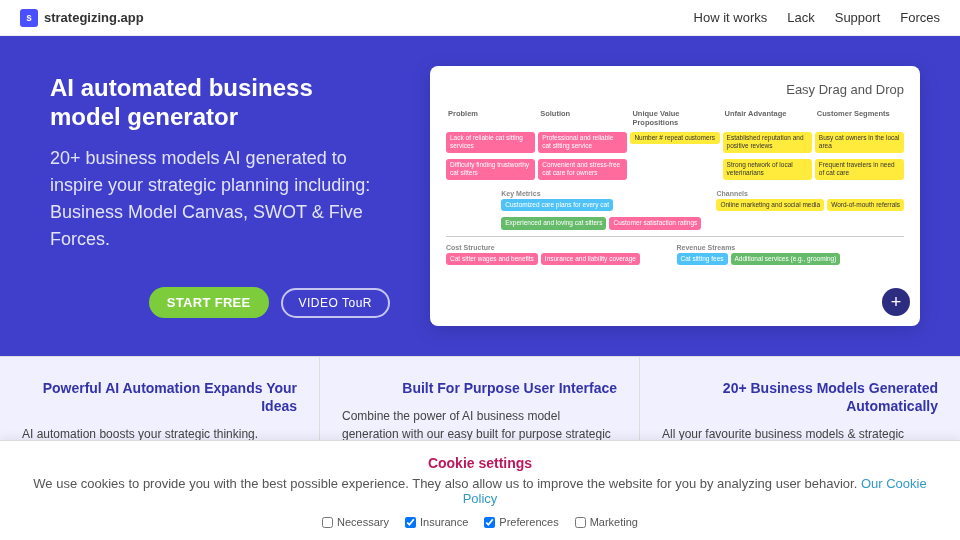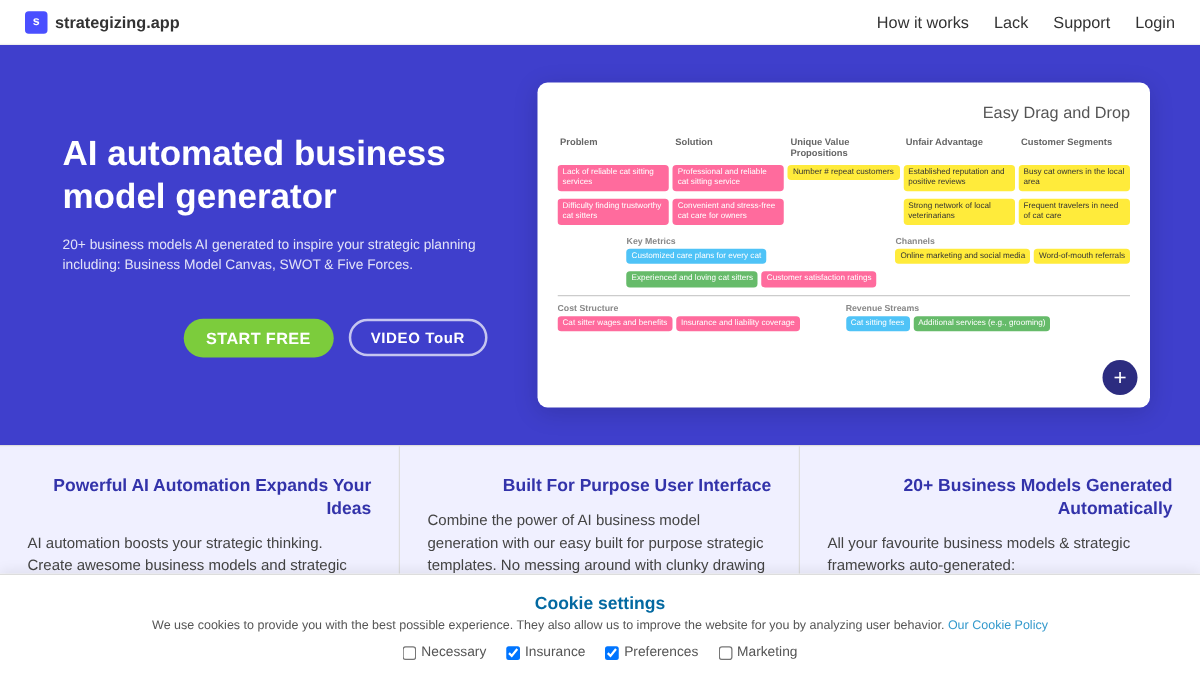--- a/index.html
+++ b/index.html
@@ -61,28 +61,28 @@
       justify-content: space-between;
       padding: 30px 40px 30px 50px;
       min-height: 310px;
       position: relative;
     }
     .hero-left {
       flex: 0 0 340px;
       color: white;
     }
     .hero-title {
-      font-size: 28px;
+      font-size: 24px;
       font-weight: 700;
       line-height: 1.2;
       margin-bottom: 14px;
       color: white;
     }
     .hero-subtitle {
-      font-size: 11px;
+      font-size: 18px;
       line-height: 1.5;
       color: rgba(255,255,255,0.85);
       margin-bottom: 34px;
     }
     .hero-buttons {
       display: flex;
       gap: 12px;
       align-items: center;
       justify-content: flex-end;
     }
@@ -97,21 +97,21 @@
       cursor: pointer;
       letter-spacing: 0.3px;
     }
     .btn-video {
       background: transparent;
       color: white;
       border: 2px solid rgba(255,255,255,0.7);
       border-radius: 20px;
       padding: 6px 16px;
       font-size: 12px;
-      font-weight: 700;
+      font-weight: 400;
       cursor: pointer;
       letter-spacing: 0.5px;
     }
 
     
     .hero-right {
       flex: 1;
       display: flex;
       justify-content: flex-end;
       align-items: flex-start;
@@ -239,25 +239,25 @@
       background: white;
       border-top: 1px solid #ddd;
       padding: 14px 20px 12px;
       text-align: center;
       z-index: 200;
       box-shadow: 0 -2px 10px rgba(0,0,0,0.08);
     }
     .cookie-title {
       font-size: 14px;
       font-weight: 600;
-      color: #0369a1;
+      color: #be185d;
       margin-bottom: 5px;
     }
     .cookie-desc {
-      font-size: 10px;
+      font-size: 13px;
       color: #555;
       margin-bottom: 10px;
     }
     .cookie-desc a {
       color: #3399cc;
       text-decoration: none;
     }
     .cookie-buttons {
       display: flex;
       justify-content: center;
@@ -314,21 +314,21 @@
 
 <nav class="navbar">
   <div class="navbar-brand">
     <div class="brand-icon">s</div>
     <span>strategizing.app</span>
   </div>
   <div class="navbar-links">
     <a>How it works</a>
     <a>Lack</a>
     <a>Support</a>
-    <a class="login-link">Login</a>
+    <a class="login-link">Forces</a>
   </div>
 </nav>
 
 <section class="hero">
   <div class="hero-left">
     <h1 class="hero-title">AI automated business model generator</h1>
     <p class="hero-subtitle">20+ business models AI generated to inspire your strategic planning including: Business Model Canvas, SWOT &amp; Five Forces.</p>
     <div class="hero-buttons">
       <button class="btn-start">START FREE</button>
       <button class="btn-video">VIDEO TouR</button>

